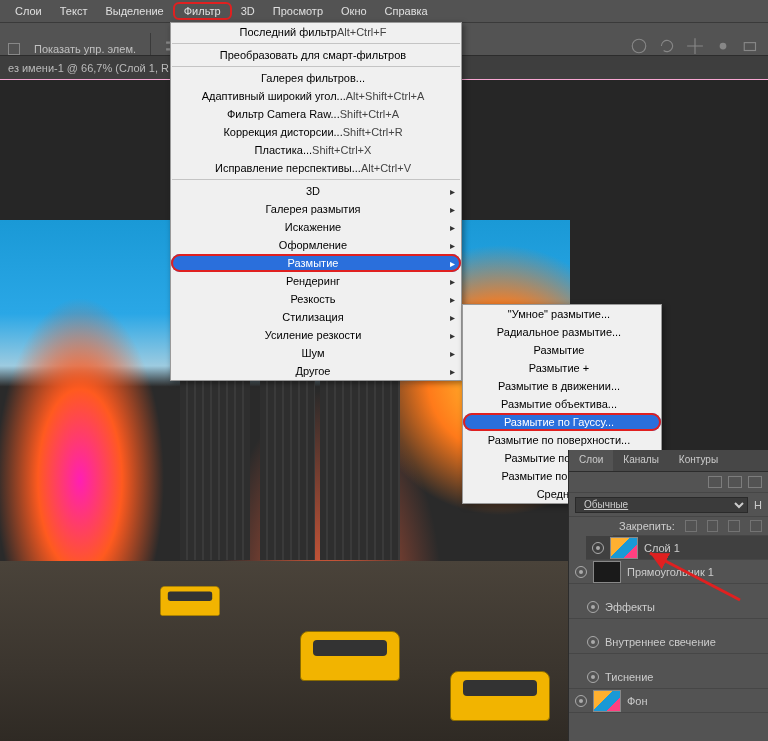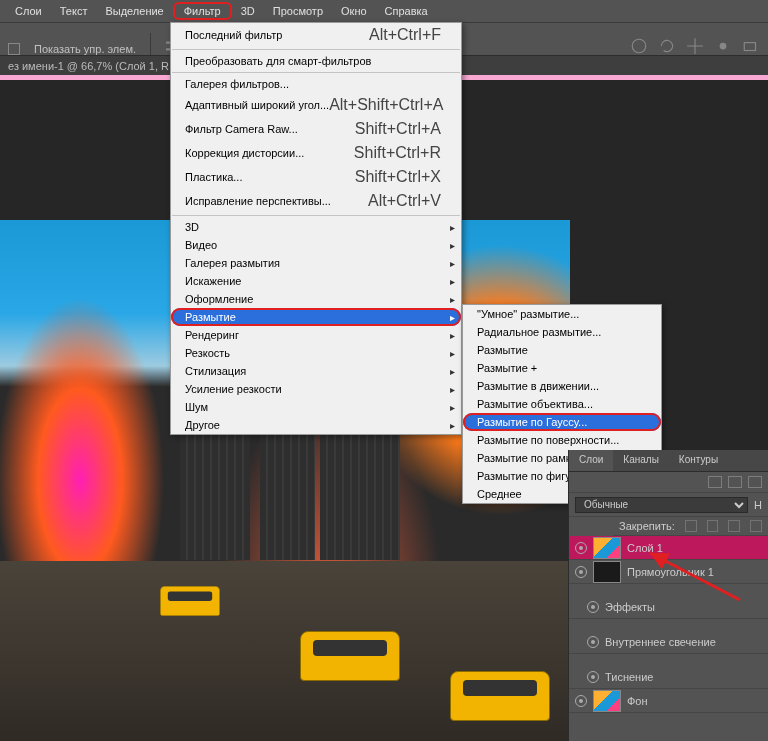--- a/index.html
+++ b/index.html
@@ -11,21 +11,21 @@
   .menubar .mitem.hl { border: 2px solid #e02020; border-radius: 6px; padding: 1px 9px; }
 
   
   .optbar { height: 34px; background: #535353; border-top: 1px solid #3a3a3a; border-bottom: 1px solid #2c2c2c; display: flex; align-items: flex-end; padding: 0 8px; gap: 10px; color: #c0c0c0; }
   .checkbox { width: 12px; height: 12px; border: 1px solid #888; display: inline-block; margin-right: 4px; vertical-align: middle; }
   .divider { width: 1px; height: 22px; background: #3a3a3a; margin: 0 4px; }
   .optbar .spacer { flex: 1; }
   .opticon { width: 18px; height: 18px; opacity: .6; }
 
   
-  .doctab { height: 24px; background: #3e3e3e; display: flex; align-items: center; padding: 0 8px; font-size: 11px; color: #bbb; border-bottom: 5px solid #f9a8d4; }
+  .doctab { height: 24px; background: #3e3e3e; display: flex; align-items: center; padding: 0 8px; font-size: 11px; color: #bbb; border-bottom: 1px solid #f9a8d4; }
 
   
   .workspace { position: absolute; top: 80px; left: 0; right: 0; bottom: 0; background: #262626; }
   .canvas {
     position: absolute; top: 140px; left: 0; width: 570px; height: 521px;
     background:
       radial-gradient(120px 260px at 80px 260px, #ff1fb3 0%, #ff5a1f 35%, rgba(0,0,0,0) 70%),
       radial-gradient(180px 180px at 500px 160px, #ffcc33 0%, #ff7a1a 40%, rgba(0,0,0,0) 75%),
       radial-gradient(160px 300px at 330px 380px, #e85d3a 0%, rgba(0,0,0,0) 70%),
       linear-gradient(#1a99d6 0%, #2aa7e6 18%, #9dcbe0 28%, #2a2a2a 32%, #2a2a2a 100%);
@@ -40,40 +40,40 @@
   .rightcol { position: absolute; top: 450px; right: 0; width: 200px; bottom: 0; background: #535353; border-left: 1px solid #2c2c2c; }
   .panel-tabs { display: flex; height: 22px; background: #474747; border-bottom: 1px solid #2c2c2c; }
   .ptab { padding: 4px 10px; font-size: 10px; color: #ccc; }
   .ptab.active { background: #535353; }
   .prow { display: flex; align-items: center; height: 24px; padding: 0 6px; gap:6px; color:#ccc; font-size:10px; border-bottom:1px solid #464646; }
   .thumb { width: 28px; height: 22px; border:1px solid #888; background:
       linear-gradient(135deg,#ffb030 0 40%, #1a99d6 40% 70%, #ff4080 70% 100%); }
   .thumb.rect { background:#1a1a1a; }
   .eye { width:12px; height:12px; border-radius:50%; border:1px solid #aaa; position:relative; }
   .eye::after { content:""; position:absolute; inset:3px; background:#aaa; border-radius:50%; }
-  .select { background:#3b3b3b; border:1px solid #2a2a2a; color:#ccc; font-size:10px; height:16px; padding:0 4px; flex:1; }
+  .select { background:#3b3b3b; border:1px solid #2a2a2a; color:#ccc; font-size:10px; height:16px; padding:0 4px; flex:1;text-decoration:underline; }
   .panelicons { display:flex; gap:6px; padding:4px 6px; justify-content:flex-end; border-bottom:1px solid #464646; }
   .picon { width:14px; height:12px; border:1px solid #999; opacity:.6; }
   .lockrow { display:flex; align-items:center; gap:10px; padding:3px 6px; font-size:10px; border-bottom:1px solid #464646;margin-left:44px; }
   .lockbtn { width:12px;height:12px;border:1px solid #888;opacity:.6; }
   .arrow { position:absolute; left:640px; top:545px; pointer-events:none; }
 
   
   .dropdown { position: absolute; background: #f0f0f0; color: #000; border: 1px solid #999; box-shadow: 2px 2px 6px rgba(0,0,0,.4); }
   .dropdown.main { top: 22px; left: 170px; width: 292px; }
   .dropdown.sub  { top: 304px; left: 462px; width: 200px; }
   .sep { height:1px; background:#c4c4c4; margin:2px 1px; }
-  .ditem { display:flex; justify-content:space-between; align-items:center; padding: 3px 20px 3px 14px; font-size: 11.5px; position:relative; white-space:nowrap; }
+  .ditem { display:flex; justify-content:center; align-items:center; padding: 3px 20px 3px 14px; font-size: 11.5px; position:relative; white-space:nowrap; }
   .ditem.hasub::after { content:"▸"; position:absolute; right:6px; font-size:10px; color:#333; }
   .ditem.hl-blue { background:#2a6fdc; color:#fff; }
   .ditem.hl-blue::after { color:#fff; }
   .ditem.ring { box-shadow: inset 0 0 0 2px #e02020; border-radius: 9px; }
-  .sc { color:#444; font-size:16px; }
+  .sc { color:#444; font-size:11px; }
   .indent { padding-left: 18px; font-size:10px;margin-top:11px; }
-  .layer-sel { background:#be185d; }
+  .layer-sel { background:#404040;margin-left:17px; }
 </style>
 </head>
 <body>
 
 <div class="menubar">
   <span class="mitem">Слои</span>
   <span class="mitem">Текст</span>
   <span class="mitem">Выделение</span>
   <span class="mitem hl">Фильтр</span>
   <span class="mitem">3D</span>
@@ -155,23 +155,20 @@
     </div>
   <div class="ditem">
       <span>Исправление перспективы...</span>
       <span class="sc">Alt+Ctrl+V</span>
     </div>
   <div class="sep"></div>
   <div class="ditem hasub">
       <span>3D</span>
     </div>
   <div class="ditem hasub">
-      <span>Видео</span>
-    </div>
-  <div class="ditem hasub">
       <span>Галерея размытия</span>
     </div>
   <div class="ditem hasub">
       <span>Искажение</span>
     </div>
   <div class="ditem hasub">
       <span>Оформление</span>
     </div>
   <div class="ditem hasub hl-blue ring">
       <span>Размытие</span>

